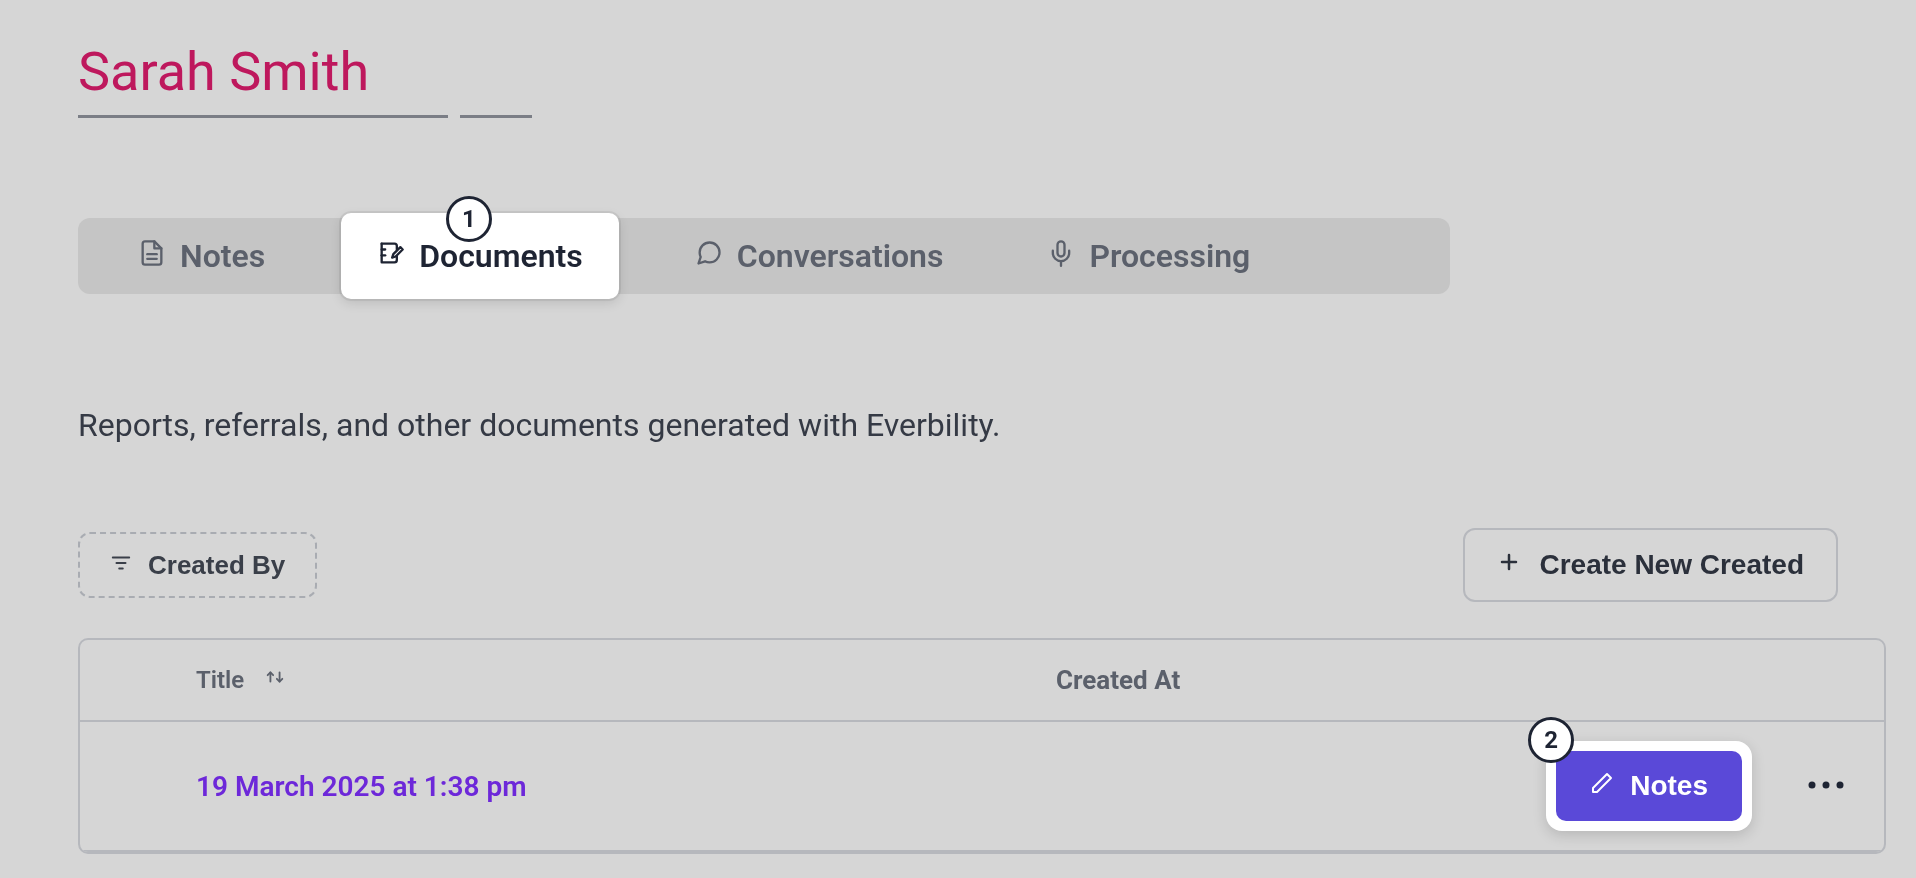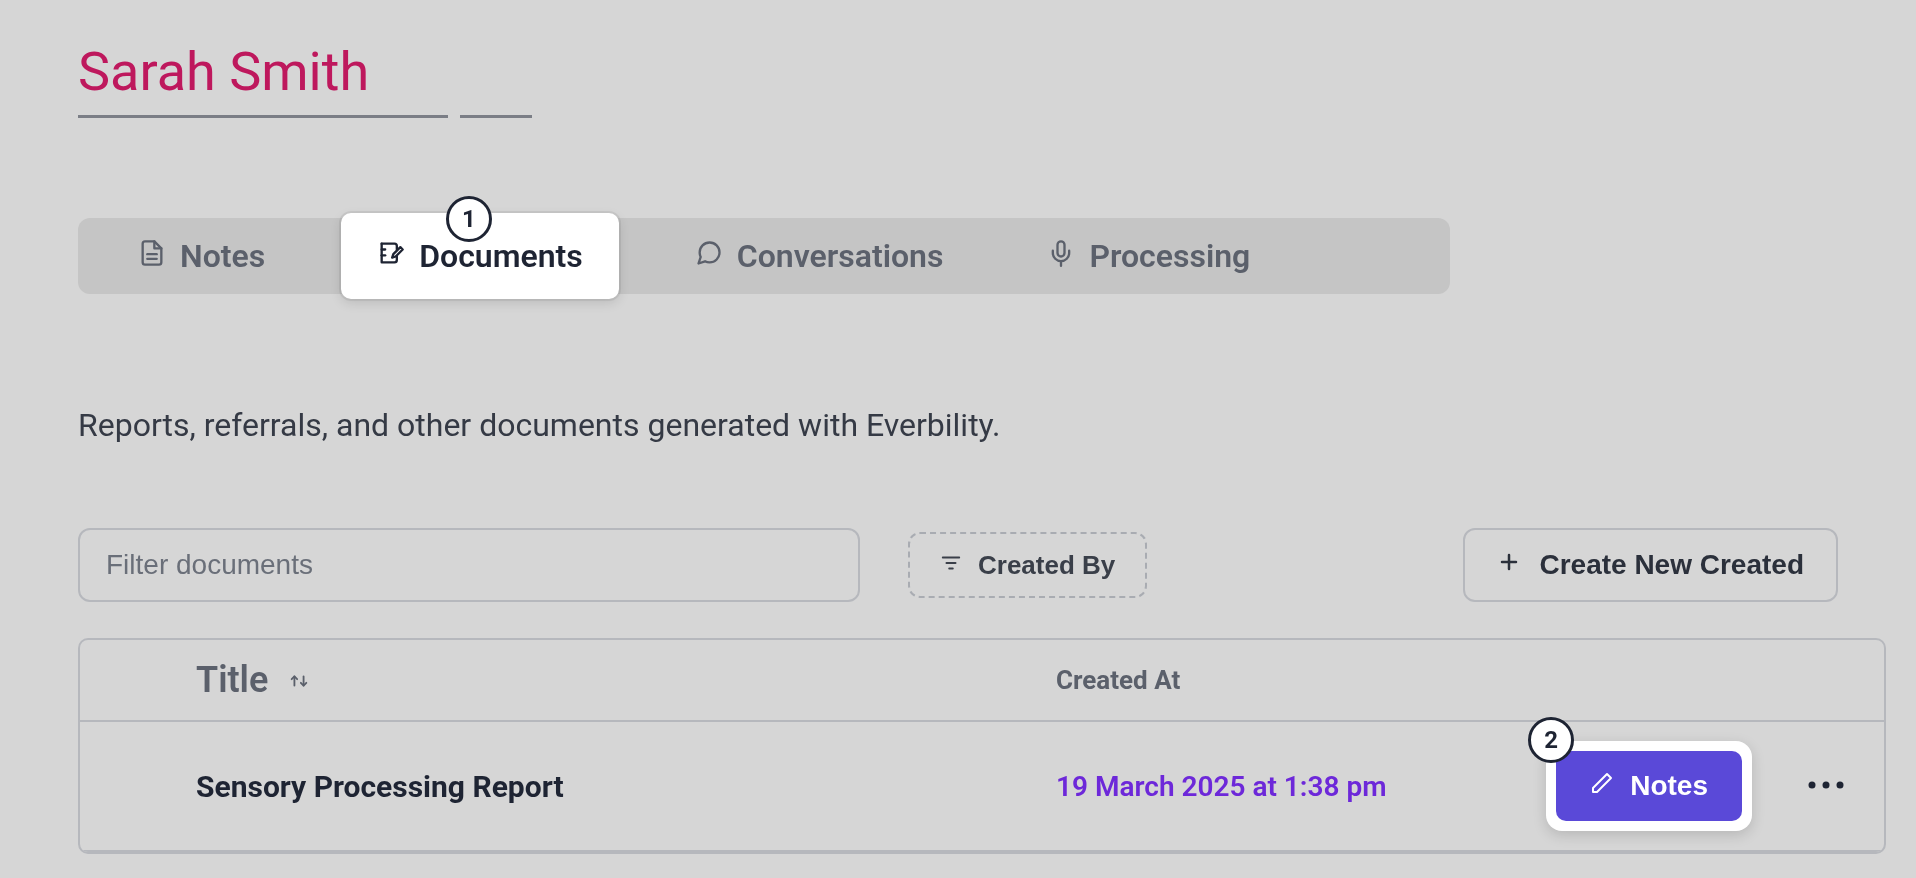--- a/index.html
+++ b/index.html
@@ -171,21 +171,21 @@
     display: flex;
     align-items: center;
     height: 82px;
     border-bottom: 2px solid #b6b8bd;
     padding: 0 32px 0 116px;
   }
   .col-title-head {
     display: flex;
     align-items: center;
     gap: 20px;
-    font-size: 36px;
+    font-size: 24px;
     font-weight: 600;
     color: #5b606b;
     width: 860px;
   }
   .col-title-head svg { width: 22px; height: 22px; stroke: #5b606b; }
   .col-created-head {
     font-size: 26px;
     font-weight: 700;
     color: #5b606b;
     width: 470px;
@@ -306,21 +306,20 @@
             </svg>
         </span>
         <span>Processing</span>
       </div>
     </div>
   </div>
 
   <p class="description">Reports, referrals, and other documents generated with Everbility.</p>
 
   <div class="toolbar">
-    <input class="filter-input" type="text" placeholder="Filter documents" style="">
     <button class="created-by-btn">
       <span>
         <svg viewBox="0 0 24 24" fill="none" stroke-width="2" stroke-linecap="round">
             <line x1="3" y1="6" x2="21" y2="6"></line>
             <line x1="7" y1="12" x2="17" y2="12"></line>
             <line x1="10" y1="18" x2="14" y2="18"></line>
           </svg>
       </span>
       <span>Created By</span>
     </button>
@@ -346,21 +345,20 @@
               <path d="M4 10l3-3 3 3"></path>
               <path d="M17 7v10"></path>
               <path d="M14 14l3 3 3-3"></path>
             </svg>
         </span>
       </div>
       <div class="col-created-head">Created At</div>
     </div>
 
     <div class="doc-row">
-      <div class="cell-title">Sensory Processing Report</div>
       <div class="cell-created">19 March 2025 at 1:38 pm</div>
       <div class="cell-actions">
         <div class="edit-wrapper">
           <div class="badge badge-2">2</div>
           <button class="edit-btn">
             <span>
               <svg viewBox="0 0 24 24" fill="none" stroke-width="2" stroke-linecap="round" stroke-linejoin="round">
                   <path d="M17 3l4 4L7 21H3v-4L17 3z"></path>
                 </svg>
             </span>

